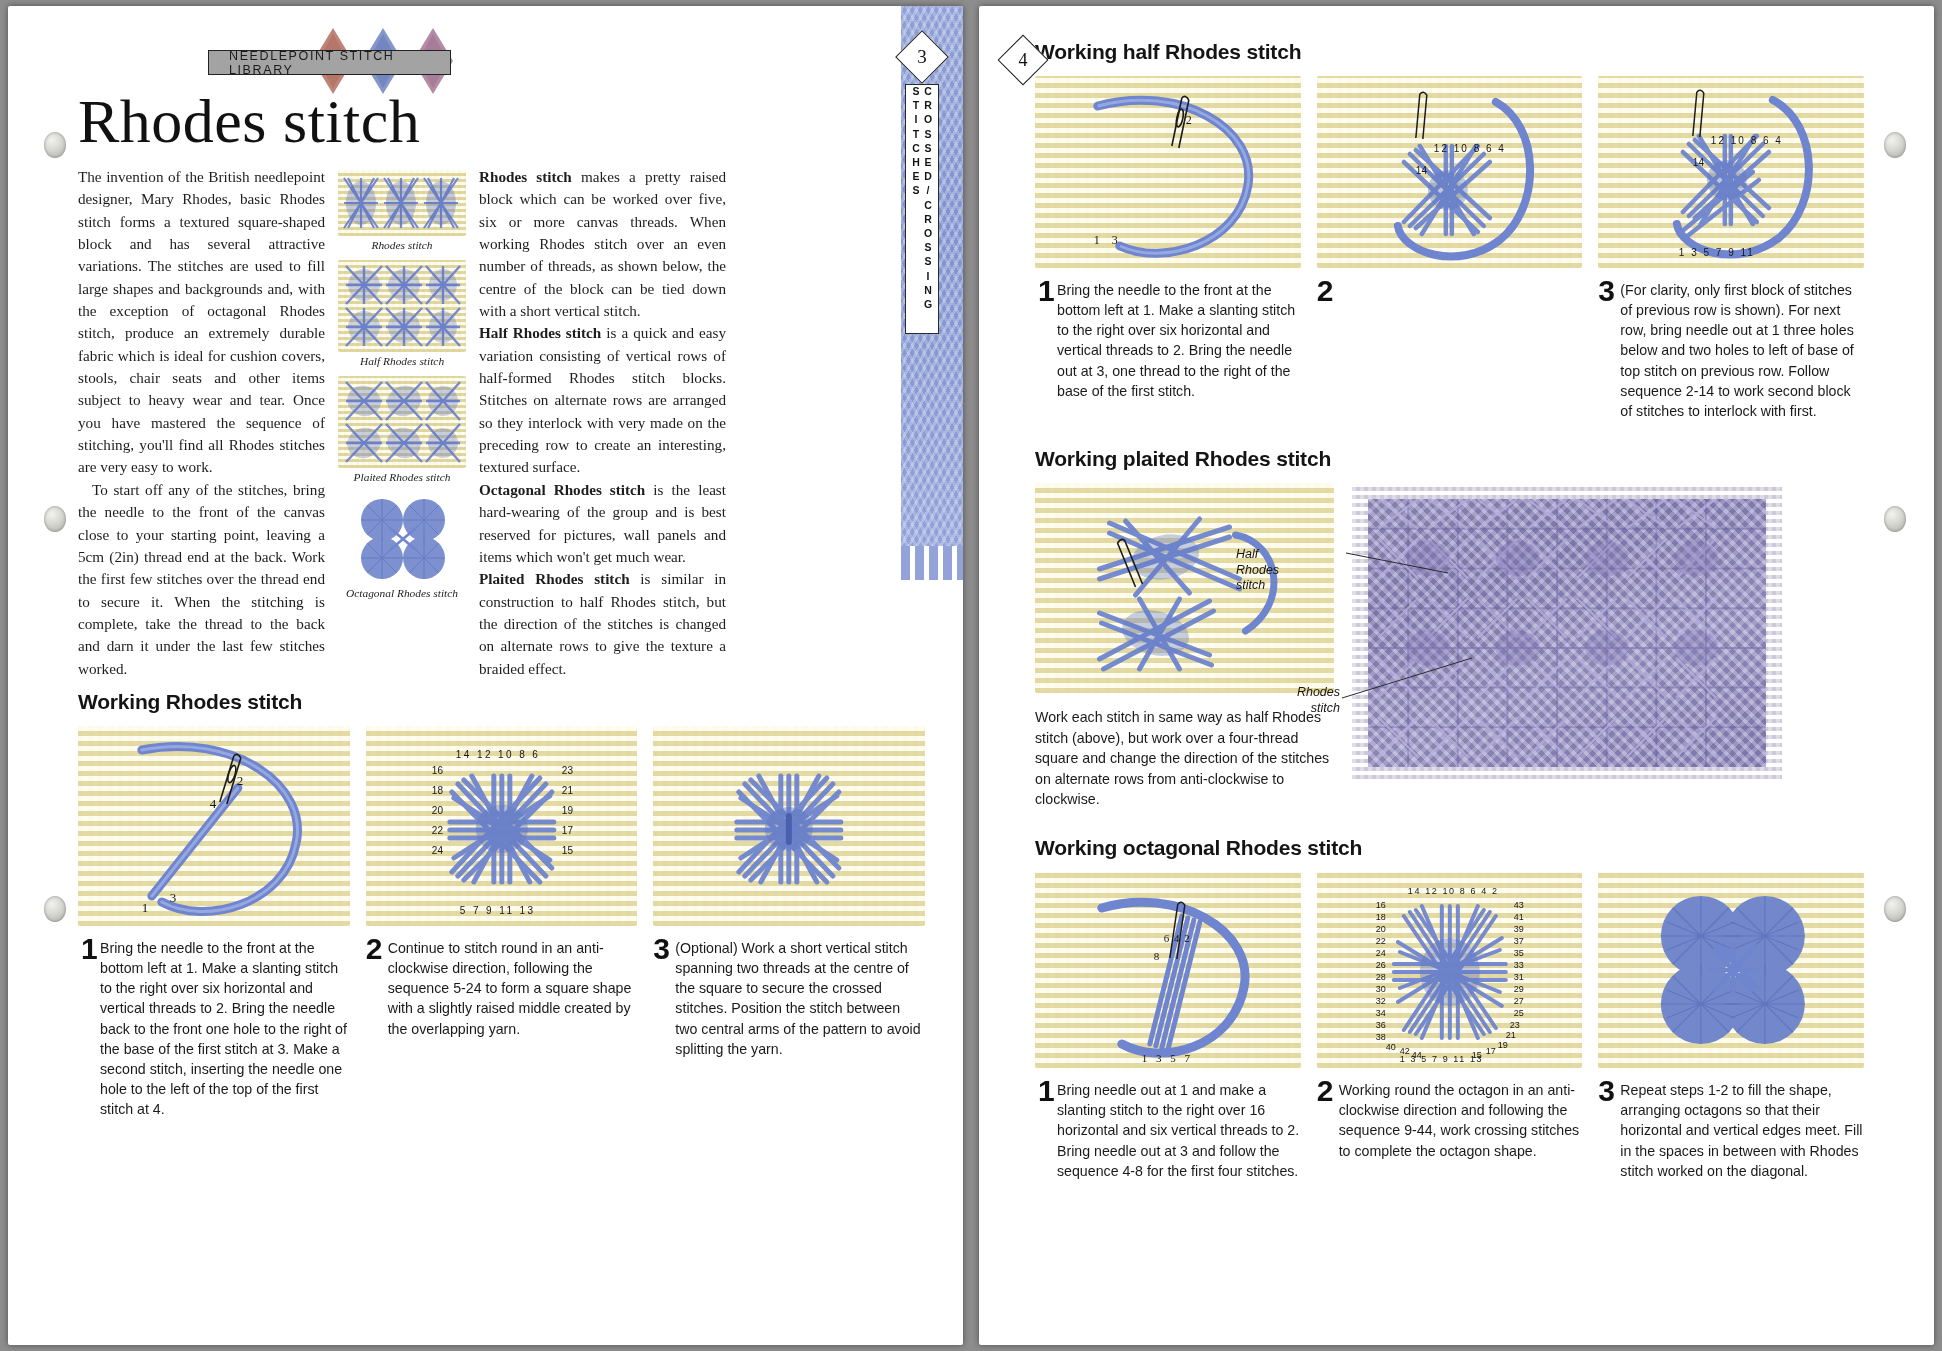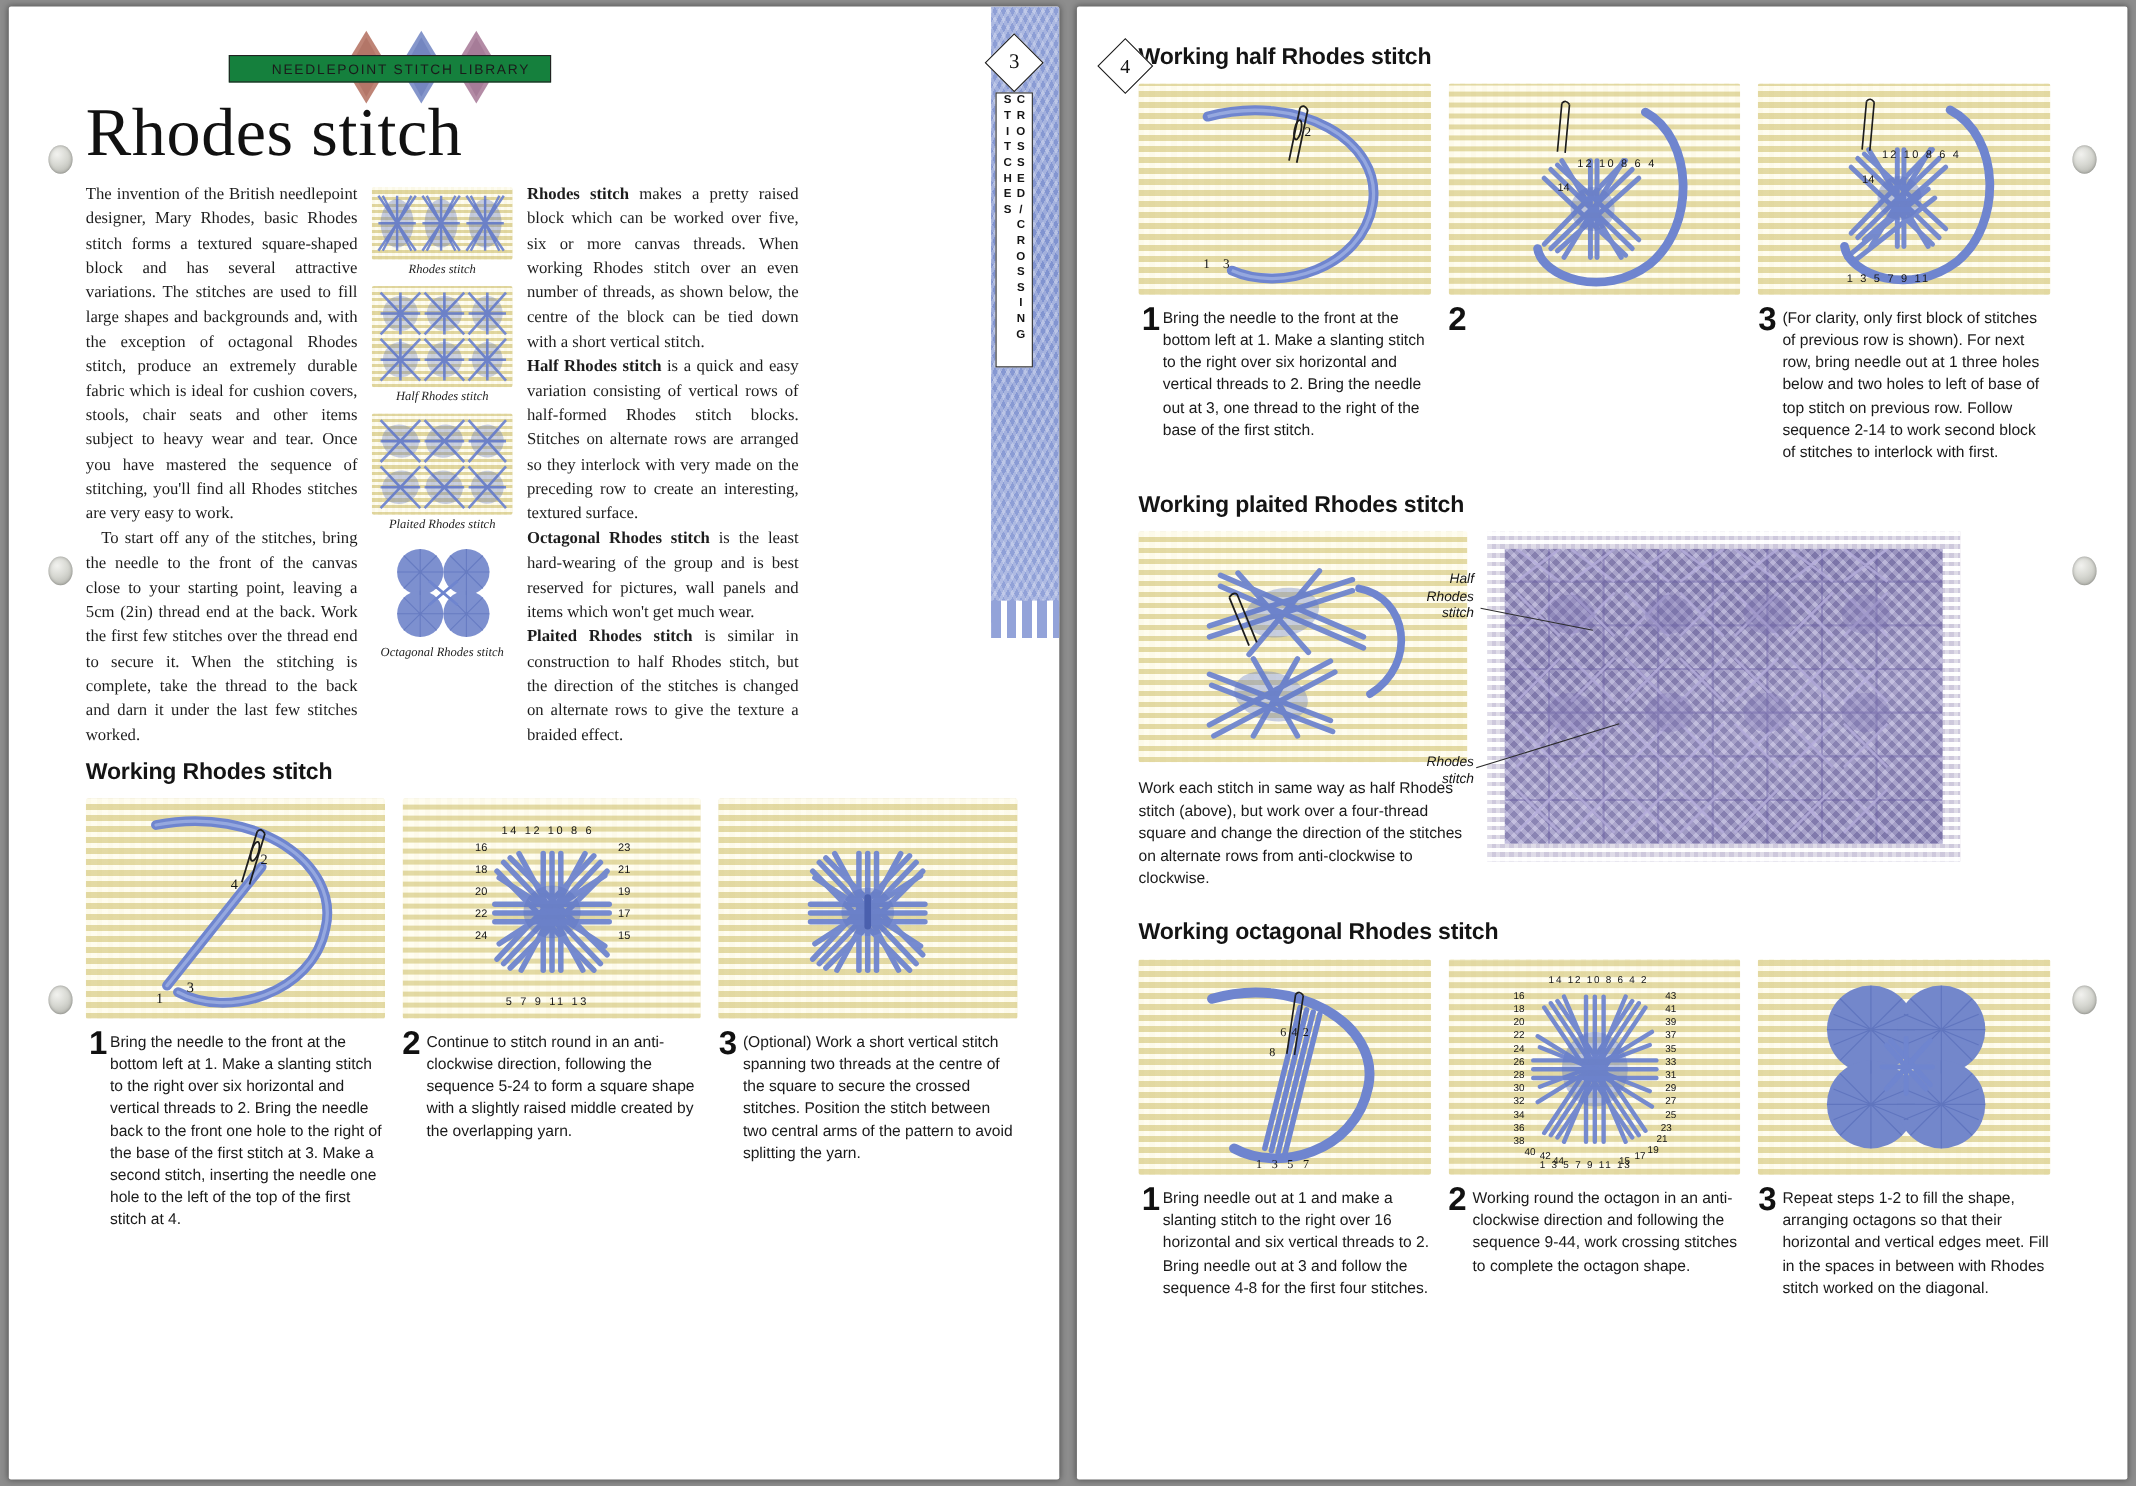--- a/index.html
+++ b/index.html
@@ -29,22 +29,22 @@
   }
   .hole.h1 { top: 126px; }
   .hole.h2 { top: 500px; }
   .hole.h3 { top: 890px; }
   .page-left  .hole { left: 36px; }
   .page-right .hole { right: 28px; }
 
   
   .masthead { position: relative; height: 78px; }
   .mast-box {
-    position: absolute; left: 200px; top: 44px; width: 293px; height: 25px;
-    border: 1.6px solid #222; background: #15803d;
+    position: absolute; left: 200px; top: 44px; width: 243px; height: 25px;
+    border: 1.6px solid #222; background: #a3a3a3;
     display: flex; align-items: center; justify-content: center;
     letter-spacing: 1.6px; font-size: 12.5px; color: #1b1b1b; z-index: 3; padding-left: 20px;
   }
   .mast-diamonds { position: absolute; left: 303px; top: 20px; display: flex; gap: 6px; z-index: 2; }
   .dia { width: 44px; height: 70px; }
 
   .page-title {
     font-family: "Liberation Serif", serif;
     font-size: 62px; font-weight: 400; color: #111;
     margin: 6px 0 0 70px; letter-spacing: .5px; line-height: 1;
@@ -607,21 +607,21 @@
                   <ellipse cx="150" cy="150" rx="22" ry="18"></ellipse>
                   <ellipse cx="240" cy="150" rx="22" ry="18"></ellipse>
                   <ellipse cx="330" cy="150" rx="22" ry="18"></ellipse>
               </g>
             </svg>
           </div>
           <svg style="position:absolute;inset:0;width:100%;height:100%;overflow:visible">
             <path d="M-6 70 L96 90" stroke="#2b2b2b" stroke-width="1" fill="none"></path>
             <path d="M-10 215 L120 175" stroke="#2b2b2b" stroke-width="1" fill="none"></path>
           </svg>
-          <div class="callout" style="left:-116px; top:36px; width:104px; text-align:right; white-space:pre-line">Half
+          <div class="callout" style="left:-116px; top:64px; width:104px; text-align:left; white-space:pre-line">Half
 Rhodes
 stitch</div>
           <div class="callout" style="left:-116px; top:202px; width:104px; text-align:right; white-space:pre-line">Rhodes
 stitch</div>
         </div>
       </div>
 
       <h2 class="sec-head" style="margin-top:26px">Working octagonal Rhodes stitch</h2>
 
       <div class="steps">

